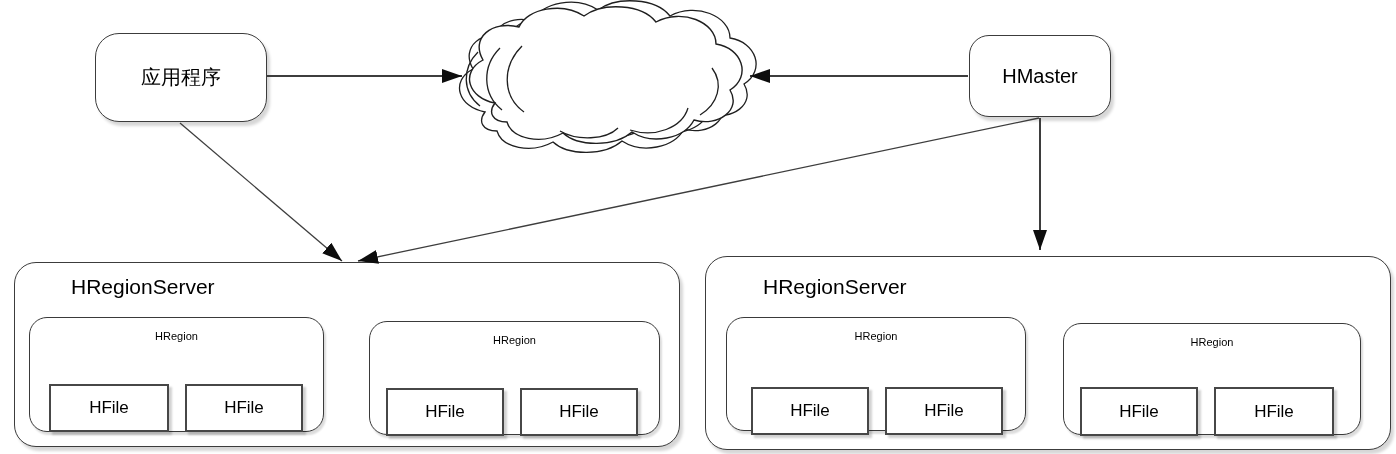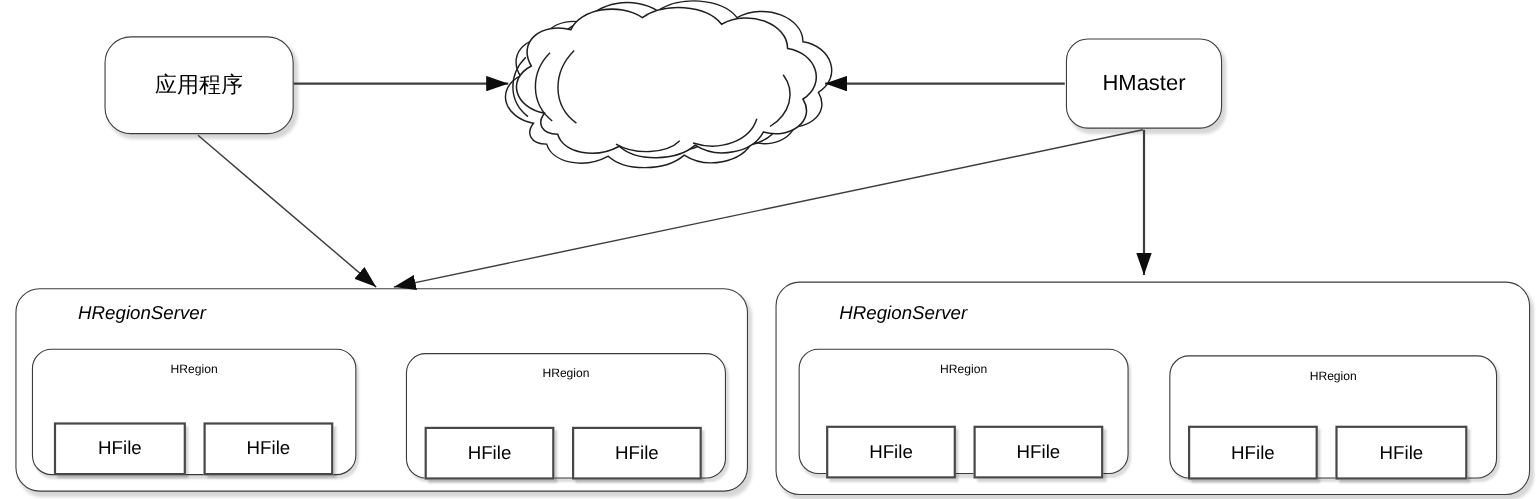--- a/index.html
+++ b/index.html
@@ -22,21 +22,21 @@
     font-size:22px;z-index:6;
   }
 
   
   .server{
     position:absolute;background:#fff;border:1.4px solid #3c3c3c;border-radius:22px;
     box-shadow:3px 4px 3px rgba(0,0,0,0.16);box-sizing:border-box;
   }
   .server-1{left:14px;top:262px;width:666px;height:185px;}
   .server-2{left:705px;top:256px;width:686px;height:194px;}
-  .server-label{position:absolute;font-size:17px;font-style:italic;}
+  .server-label{position:absolute;font-size:21px;}
   .server-1 .server-label{left:56px;top:12px;}
   .server-2 .server-label{left:57px;top:18px;}
 
   .region{
     position:absolute;background:#fff;border:1.3px solid #3a3a3a;border-radius:18px;
     box-shadow:2px 3px 2px rgba(0,0,0,0.14);box-sizing:border-box;
   }
   .region-label{position:absolute;left:0;right:0;top:12px;text-align:center;font-size:11px;}
   .server-1 .region-a{left:14px;top:54px;width:295px;height:115px;}
   .server-1 .region-b{left:354px;top:58px;width:291px;height:114px;}

